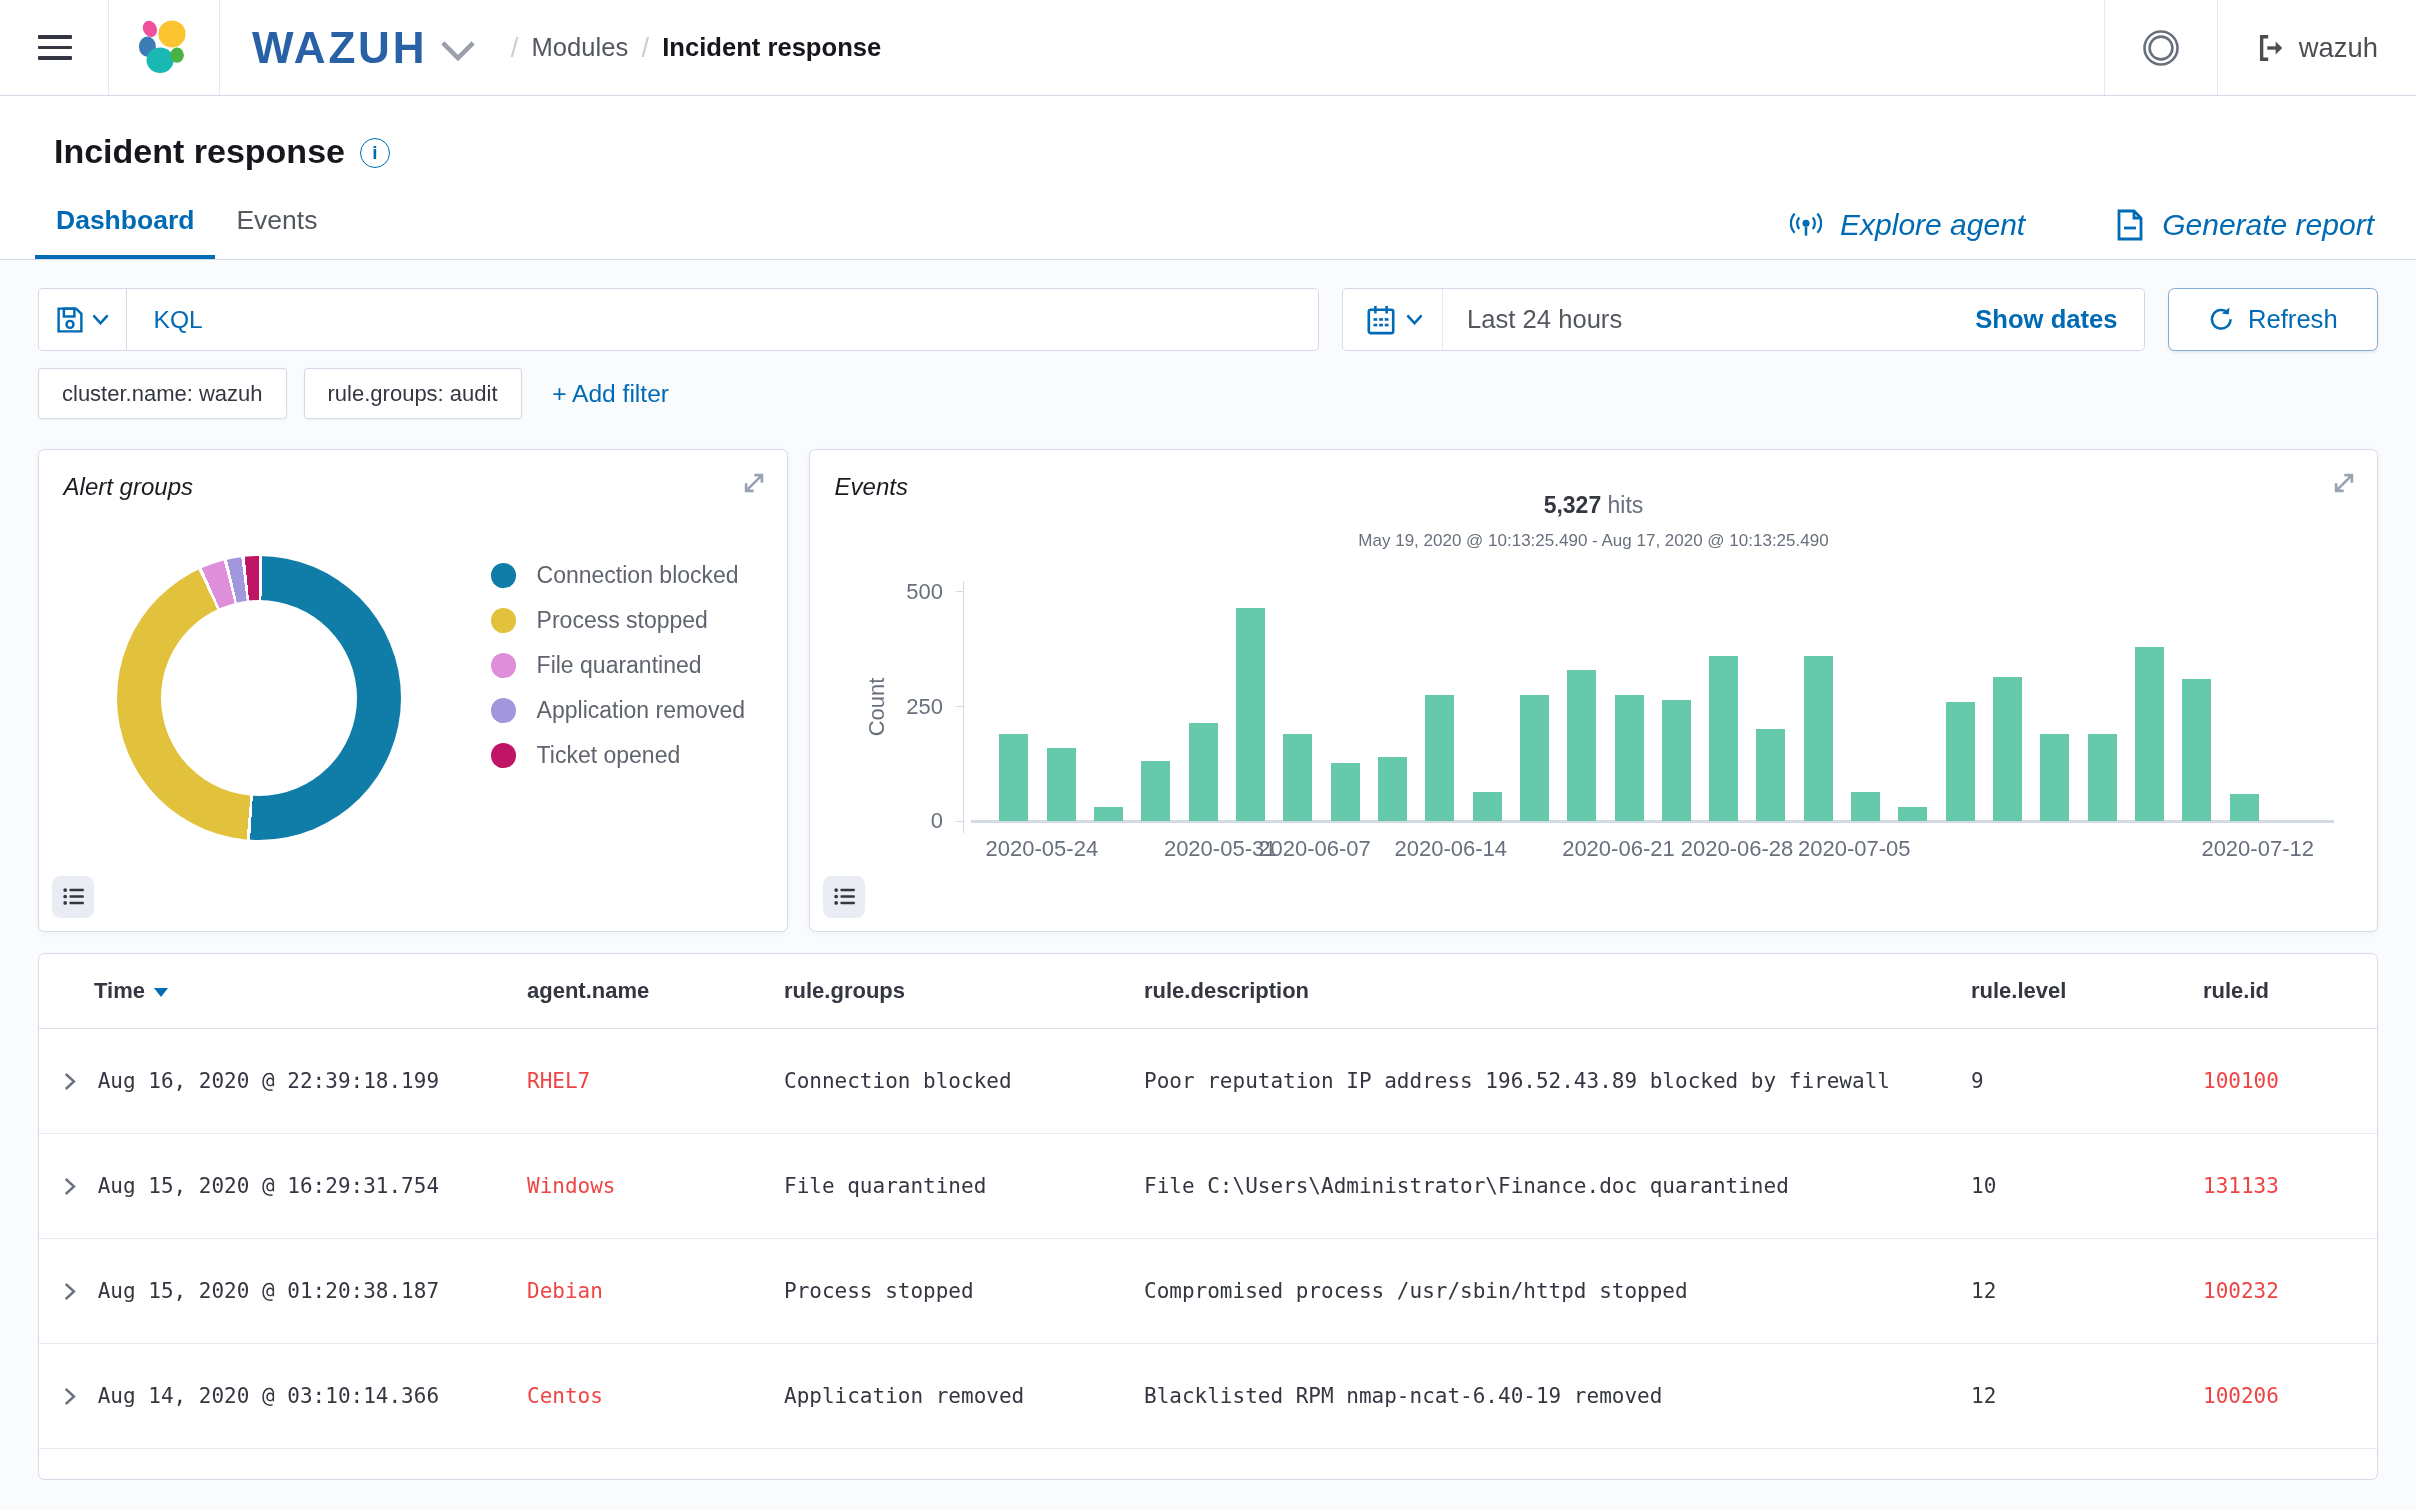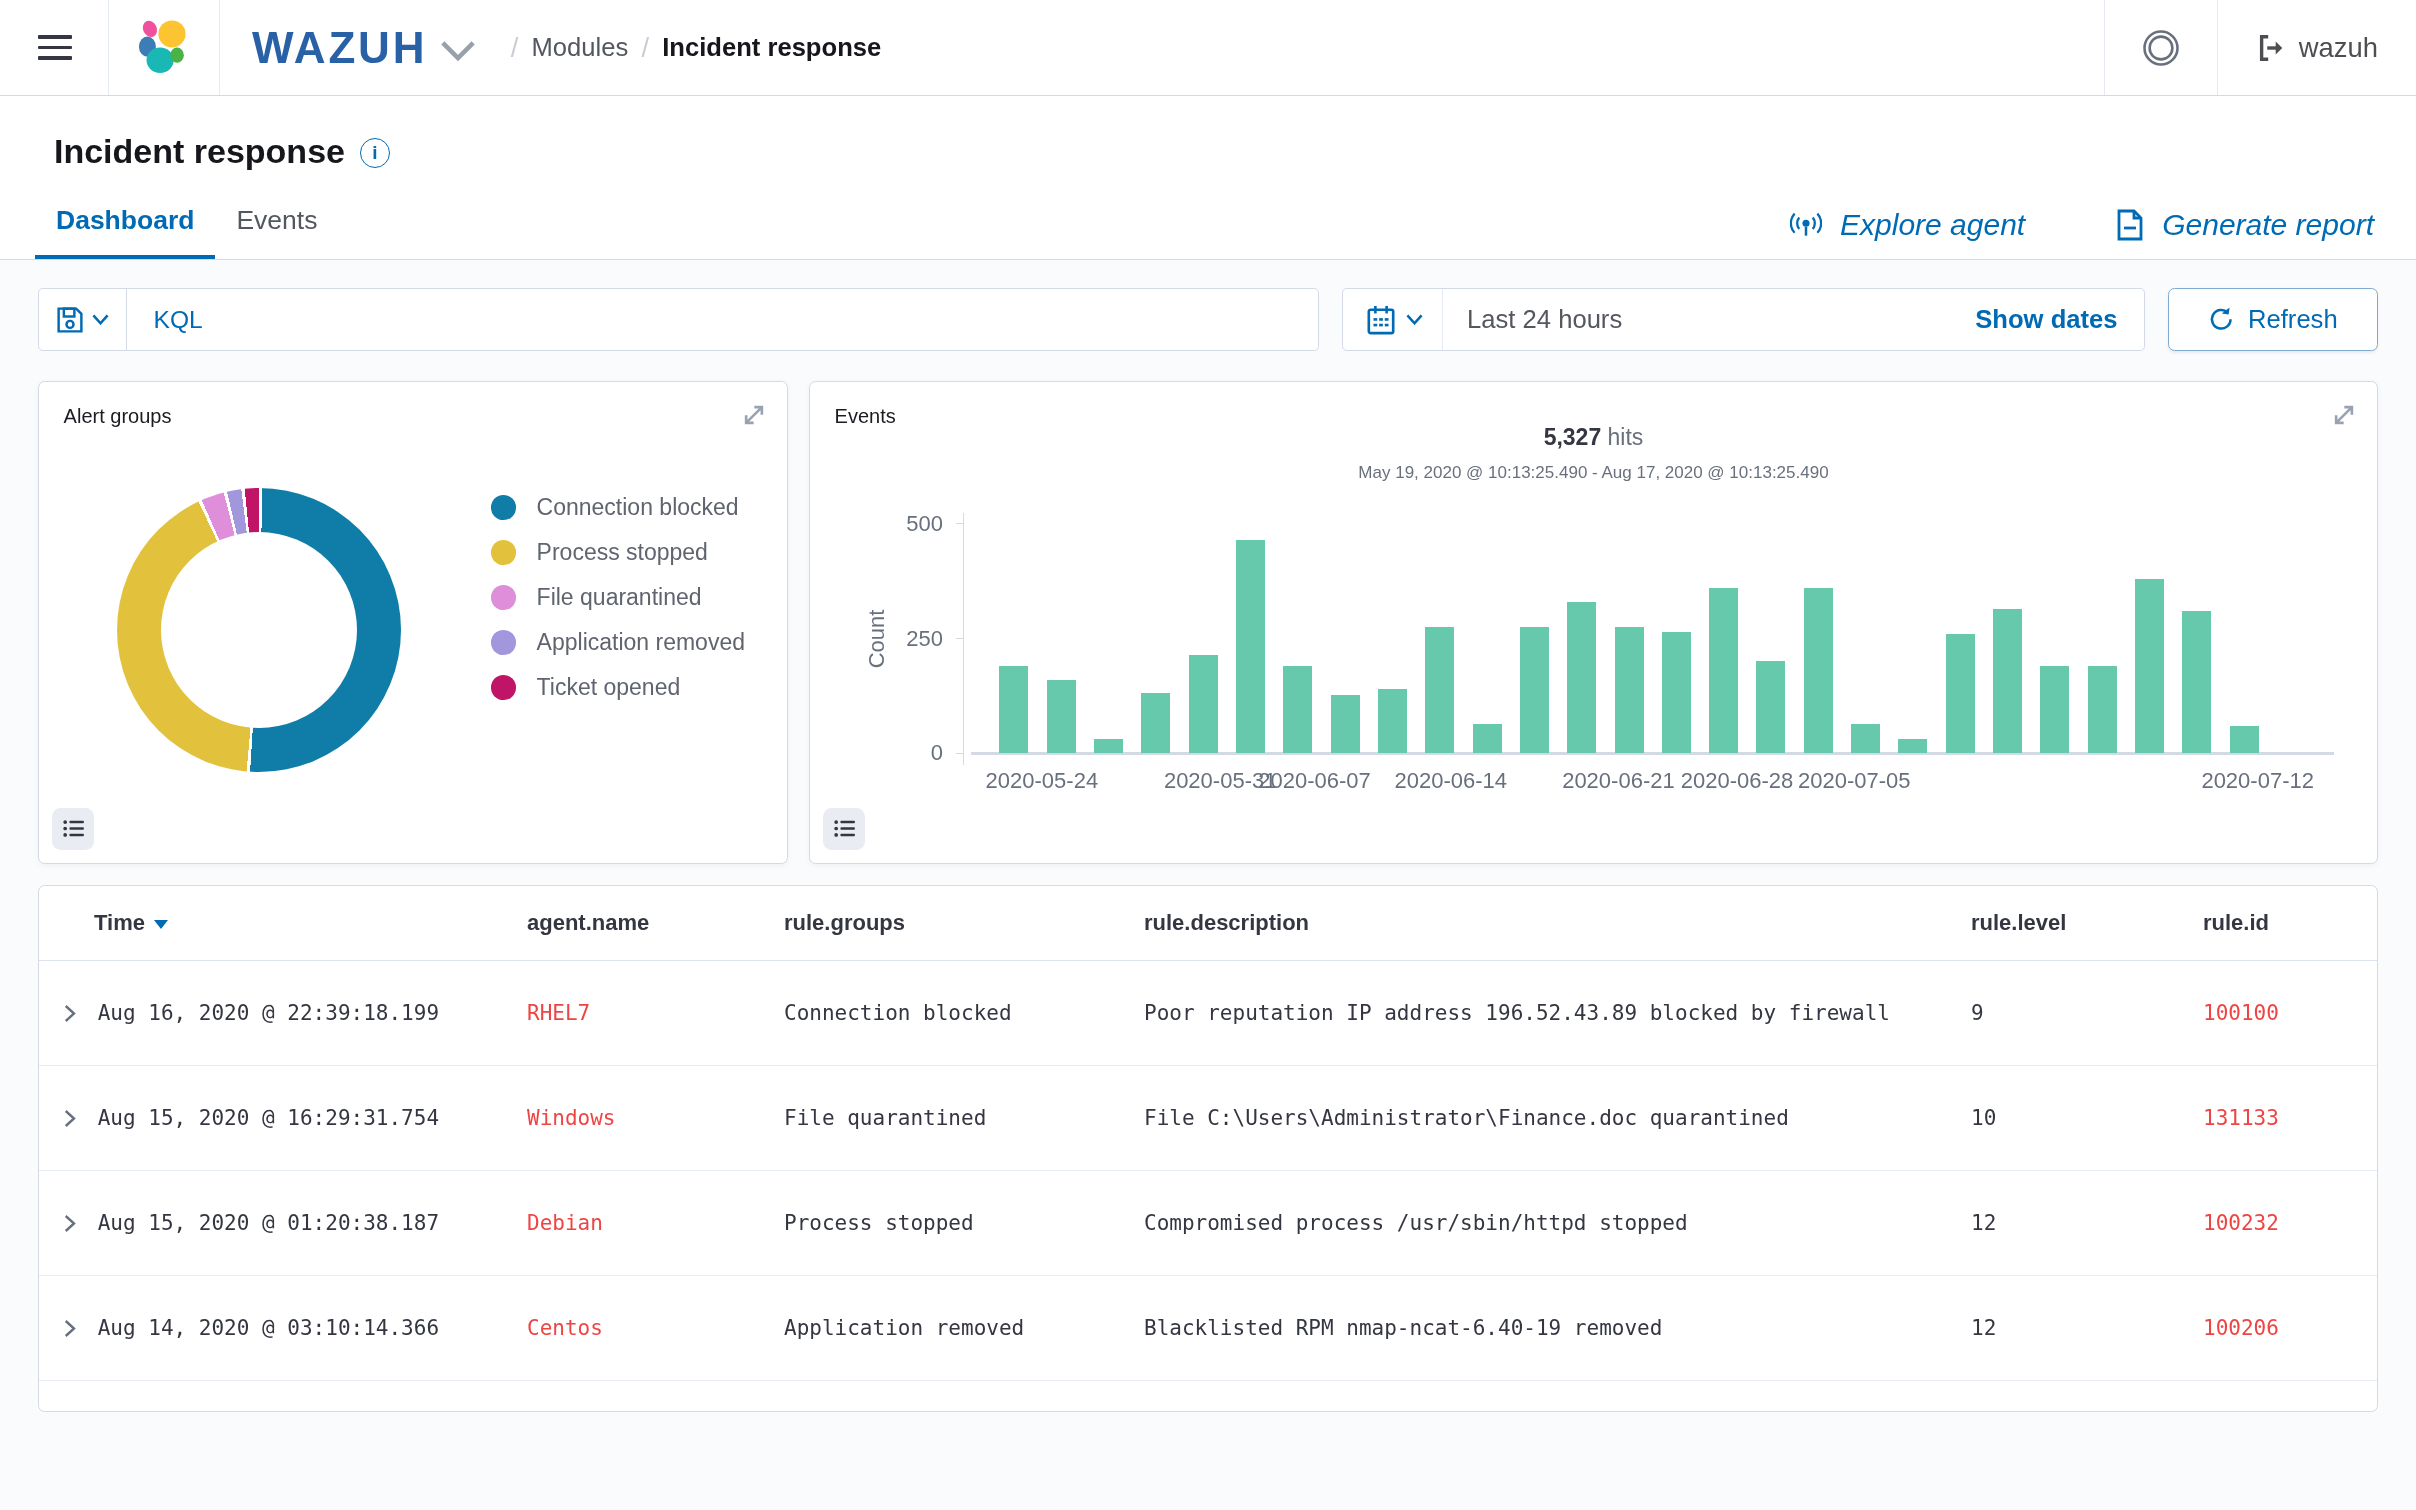--- a/index.html
+++ b/index.html
@@ -49,21 +49,21 @@
     box-shadow:0 1.9px 2.8px rgba(100,120,150,.12);}
   .frow{display:flex;align-items:center;gap:17px;margin-top:17px;}
   .pill{height:49px;display:flex;align-items:center;padding:0 23px;background:#fff;border:0.9px solid #d3dae6;
     border-radius:3.8px;font-size:22px;color:#343741;box-shadow:0 0.9px 1.9px rgba(120,130,150,.1);cursor:pointer;}
   .addfilter{background:none;border:none;color:#006bb4;font-size:24.6px;cursor:pointer;font-family:inherit;margin-left:7.6px;}
   .prow{display:flex;gap:21px;margin-top:30px;height:483px;}
   .panel{background:#fff;border:0.9px solid #d3dae6;border-radius:6.6px;position:relative;
     box-shadow:0 1.9px 5.7px rgba(120,130,150,.08);}
   .panel.alerts{width:748px;}
   .panel.events{flex:1;}
-  .ptitle{position:absolute;top:23px;left:24.6px;font-size:20px;color:#1a1c21;font-weight:500;}
+  .ptitle{position:absolute;top:23px;left:24.6px;font-size:24px;color:#1a1c21;font-weight:500;font-style:italic;}
   .expand{position:absolute;top:19px;right:19px;cursor:pointer;}
   .legendbtn{position:absolute;left:13.2px;bottom:13.2px;width:42px;height:42px;background:#e9edf3;border:none;
     border-radius:8.5px;display:flex;align-items:center;justify-content:center;cursor:pointer;}
   .donut{position:absolute;left:78px;top:106px;width:284px;height:284px;border-radius:50%;cursor:pointer;}
   .donut::after{content:'';position:absolute;inset:44px;background:#fff;border-radius:50%;}
   .legend{position:absolute;left:452px;top:112px;display:flex;flex-direction:column;gap:18px;}
   .litem{display:flex;align-items:center;gap:21px;cursor:pointer;}
   .ldot{width:24.6px;height:24.6px;border-radius:50%;flex:none;}
   .llab{font-size:23px;color:#5f646e;}
   .ev-hits{position:absolute;top:42px;left:0;right:0;text-align:center;font-size:23px;color:#69707d;}
@@ -219,20 +219,27 @@
     </div>
     <button class="refresh">
       <svg width="26.5" height="26.5" viewBox="0 0 16 16">
         <path d="M13.6 8 a5.6 5.6 0 1 1 -1.7-4" fill="none" stroke="#006bb4" stroke-width="1.5"></path>
         <polygon points="12.6,0.8 12.6,5 8.4,5" fill="#006bb4" transform="rotate(8 12 4)"></polygon>
       </svg>
       <span>Refresh</span>
     </button>
   </div>
 
+  <div class="frow">
+    <div id="filter-pills" style="display:flex;gap:17px;">
+        <div class="pill">cluster.name: wazuh</div>
+        <div class="pill">rule.groups: audit</div>
+      </div>
+    <button class="addfilter">+ Add filter</button>
+  </div>
 
   <div class="prow">
 
     <div class="panel alerts">
       <div class="ptitle">Alert groups</div>
       <svg class="expand" width="28" height="28" viewBox="0 0 16 16">
         <path d="M3.5 12.5 L12.5 3.5 M8.2 3.5 H12.5 V7.8 M7.8 12.5 H3.5 V8.2" fill="none" stroke="#98a2b3" stroke-width="1.5"></path>
       </svg>
       <div class="donut" id="donut" style="background: conic-gradient(rgb(255, 255, 255) 0deg, rgb(255, 255, 255) 1.4deg, rgb(15, 125, 168) 1.4deg, rgb(15, 125, 168) 183.6deg, rgb(255, 255, 255) 183.6deg, rgb(255, 255, 255) 185deg, rgb(226, 194, 60) 185deg, rgb(226, 194, 60) 334.8deg, rgb(255, 255, 255) 334.8deg, rgb(255, 255, 255) 336.2deg, rgb(223, 143, 217) 336.2deg, rgb(223, 143, 217) 345.6deg, rgb(255, 255, 255) 345.6deg, rgb(255, 255, 255) 347deg, rgb(162, 150, 221) 347deg, rgb(162, 150, 221) 352.8deg, rgb(255, 255, 255) 352.8deg, rgb(255, 255, 255) 354.2deg, rgb(192, 21, 102) 354.2deg, rgb(192, 21, 102) 360deg);"></div>
       <div class="legend" id="pie-legend">

